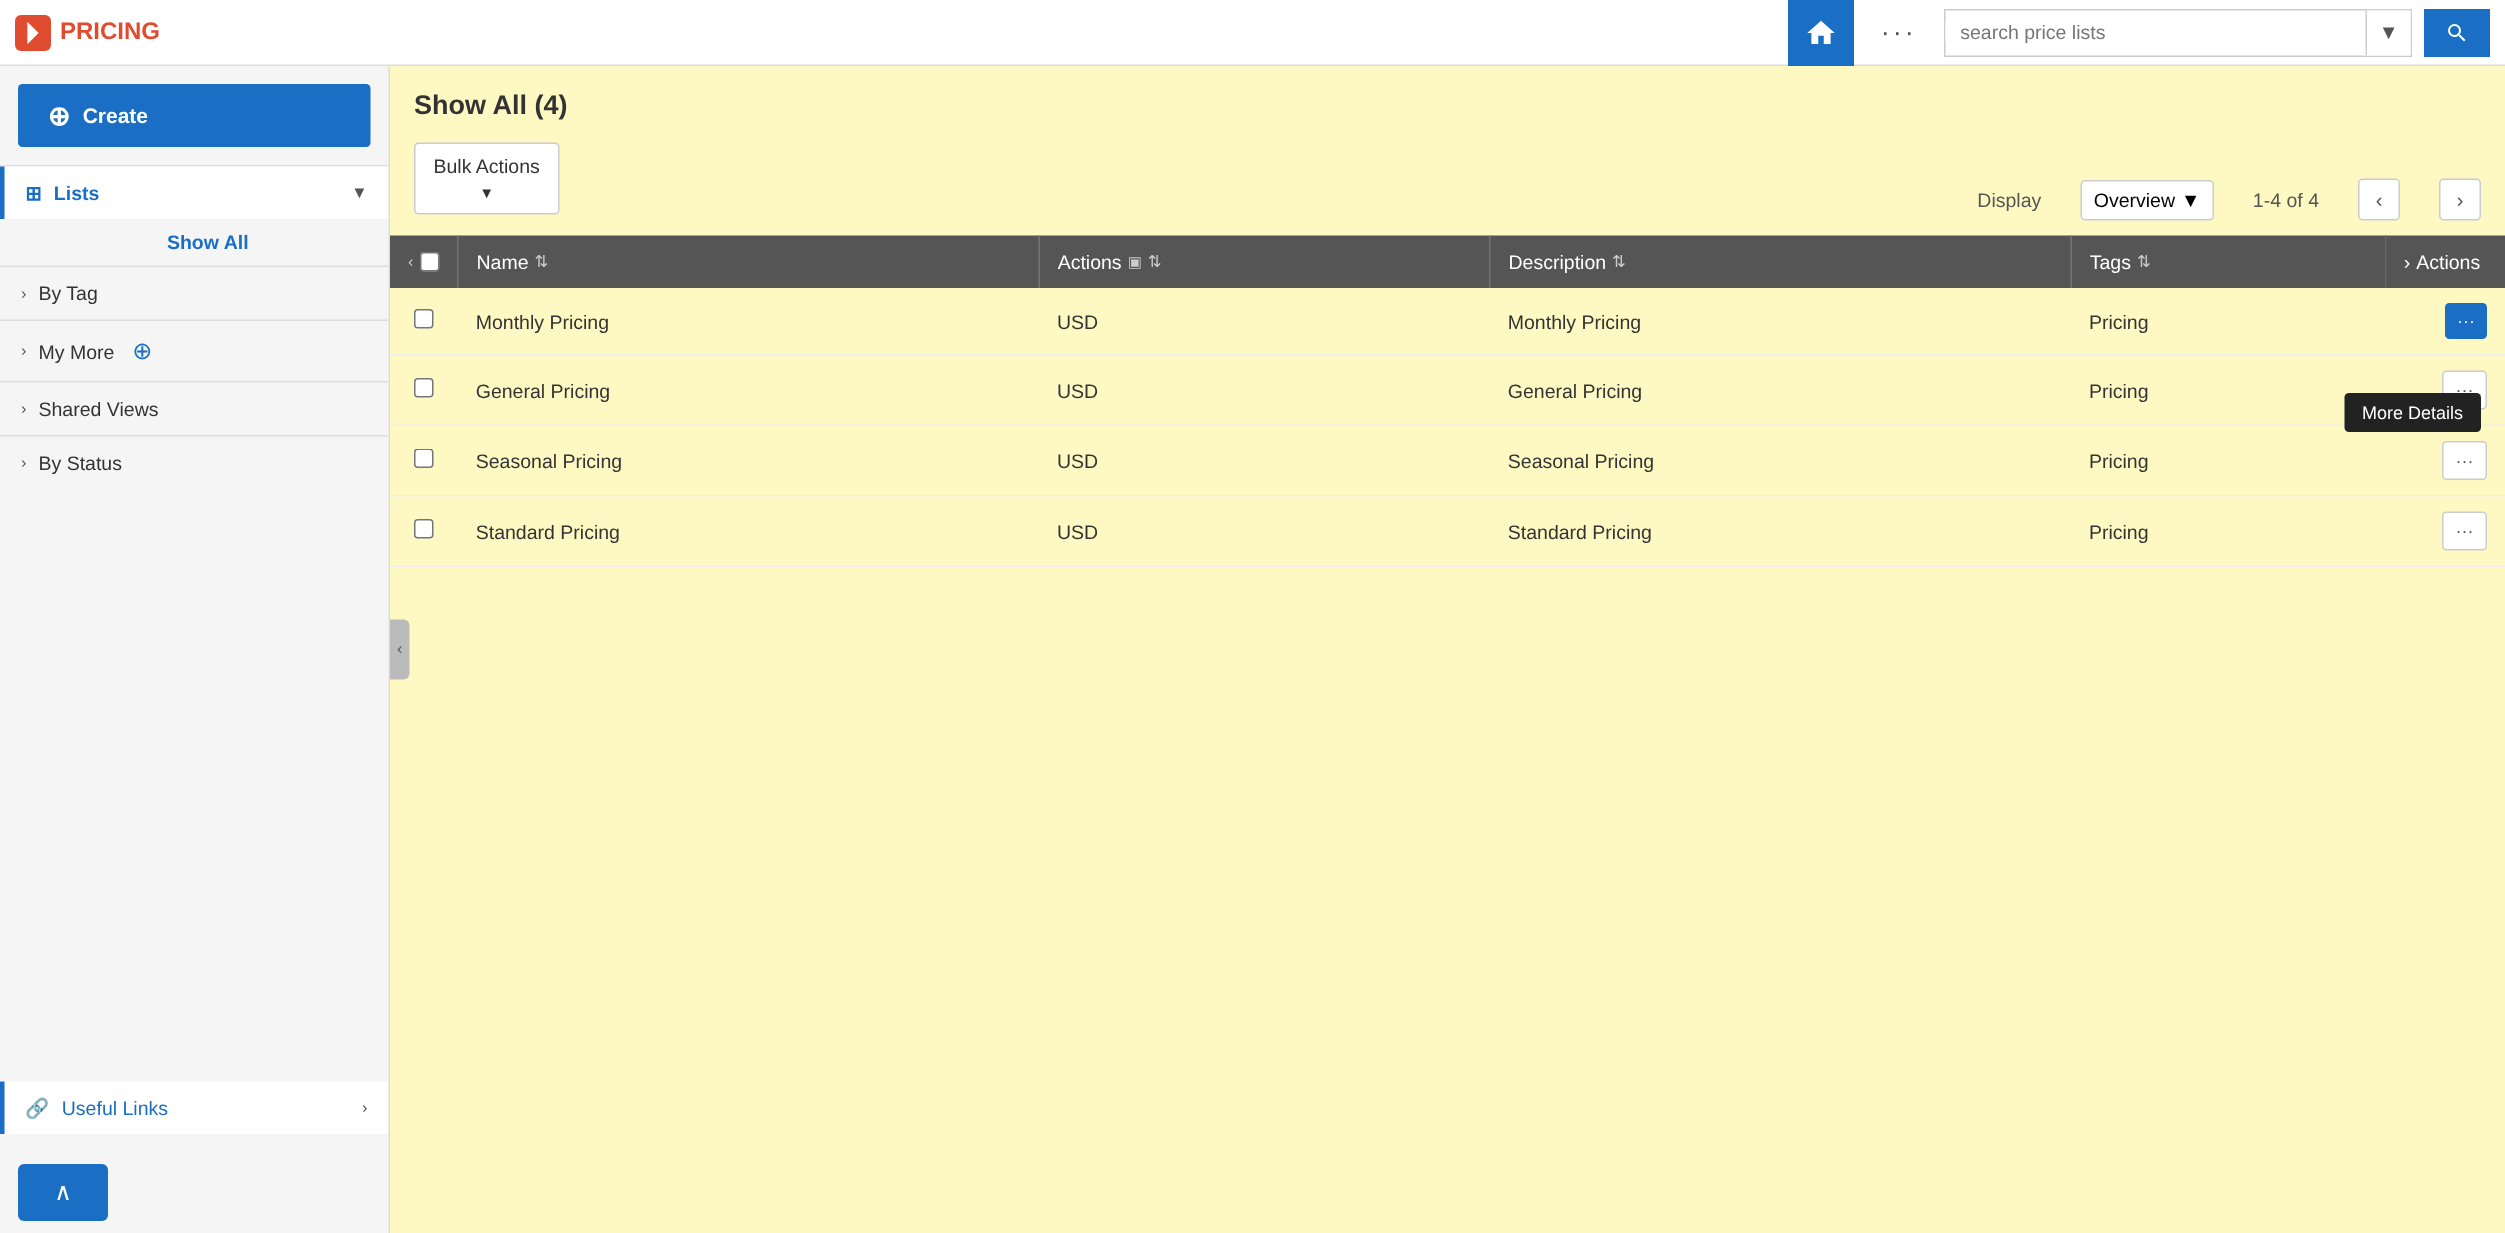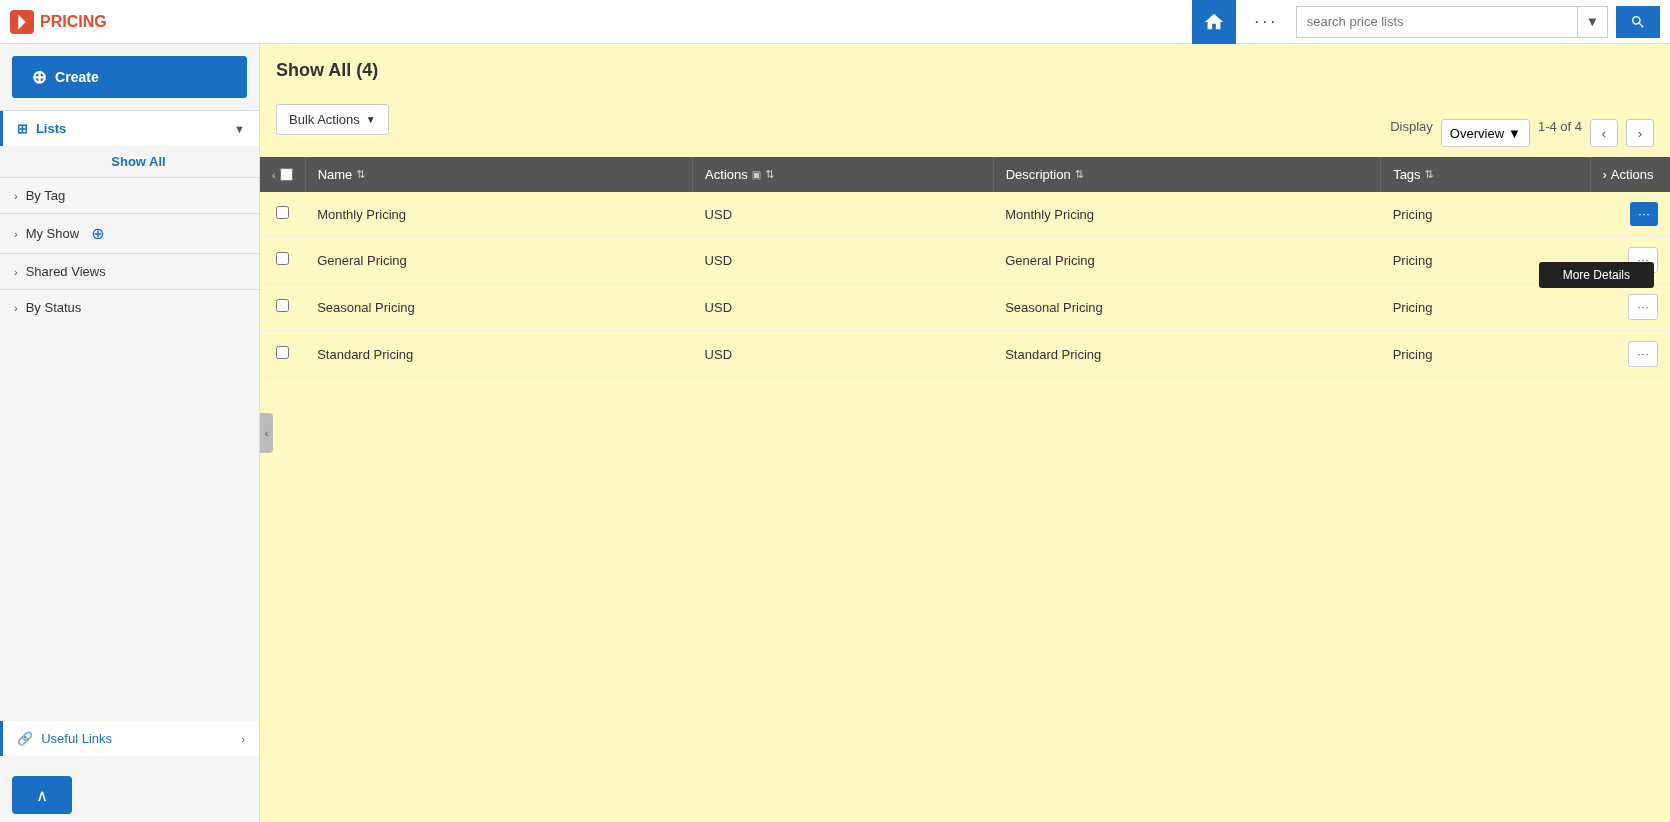--- a/index.html
+++ b/index.html
@@ -78,25 +78,25 @@
 
     
     .content { flex: 1; background: #fef9c3; overflow: auto; padding: 0; position: relative; }
 
     .content-header { padding: 16px 16px 10px 16px; display: flex; align-items: center; gap: 12px; }
     .page-title { font-size: 18px; font-weight: bold; color: #333; }
 
     .toolbar { padding: 0 16px 10px 16px; display: flex; align-items: center; gap: 10px; }
     .bulk-actions-btn {
       display: flex; align-items: center; gap: 6px; border: 1px solid #ccc; background: #fff;
-      padding: 7px 12px; cursor: pointer; font-size: 13px; color: #333; border-radius: 3px;
+      padding: 7px 12px; cursor: pointer; font-size: 13px; color: #333; border-radius: 3px; flex-direction: column;
     }
     .bulk-actions-btn .caret { font-size: 10px; }
 
-    .toolbar-right { margin-left: auto; display: flex; gap: 8px; margin-top: 28px; }
+    .toolbar-right { margin-left: auto; display: flex; align-items: center; gap: 26px; margin-top: 28px; }
     .display-label { color: #555; font-size: 13px; }
     .display-select {
       border: 1px solid #ccc; background: #fff; padding: 5px 8px; font-size: 13px; cursor: pointer;
       border-radius: 3px; display: flex; align-items: center; gap: 4px;
     }
     .pagination-info { color: #555; font-size: 13px; }
     .pagination-btn {
       border: 1px solid #ccc; background: #fff; width: 28px; height: 28px; cursor: pointer;
       display: flex; align-items: center; justify-content: center; border-radius: 3px; color: #555;
     }
@@ -122,21 +122,21 @@
     .actions-col { width: 80px; text-align: right; }
     .action-btn {
       background: #1a6fc4; border: none; color: #fff; padding: 5px 8px; cursor: pointer; border-radius: 3px; font-size: 12px;
     }
     .action-btn-grey {
       background: #fff; border: 1px solid #ccc; color: #555; padding: 5px 8px; cursor: pointer; border-radius: 3px; font-size: 12px;
     }
 
     
     .tooltip-box {
-      position: absolute; background: #222; color: #fff; padding: 6px 24px; font-size: 12px;
+      position: absolute; background: #222; color: #fff; padding: 6px 12px; font-size: 12px;
       border-radius: 3px; right: 16px; top: 218px; white-space: nowrap; z-index: 100; margin-left: 12px;
     }
 
     
     .sidebar-wrapper { position: relative; display: flex; }
     .collapse-handle {
       position: absolute; right: -13px; top: 50%; transform: translateY(-50%);
       width: 13px; height: 40px; background: #bbb; display: flex; align-items: center; justify-content: center;
       cursor: pointer; border-radius: 0 4px 4px 0; z-index: 5;
     }
@@ -201,21 +201,21 @@
       <div class="sidebar-section">
         <div class="sidebar-item">
           <span class="arrow">›</span>
           <span>By Tag</span>
         </div>
       </div>
 
       <div class="sidebar-section">
         <div class="sidebar-item">
           <span class="arrow">›</span>
-          <span>My Show</span>
+          <span>My More</span>
           <span style="color:#1a6fc4; margin-left:4px; font-size:16px;">⊕</span>
         </div>
       </div>
 
       <div class="sidebar-section">
         <div class="sidebar-item">
           <span class="arrow">›</span>
           <span>Shared Views</span>
         </div>
       </div>

